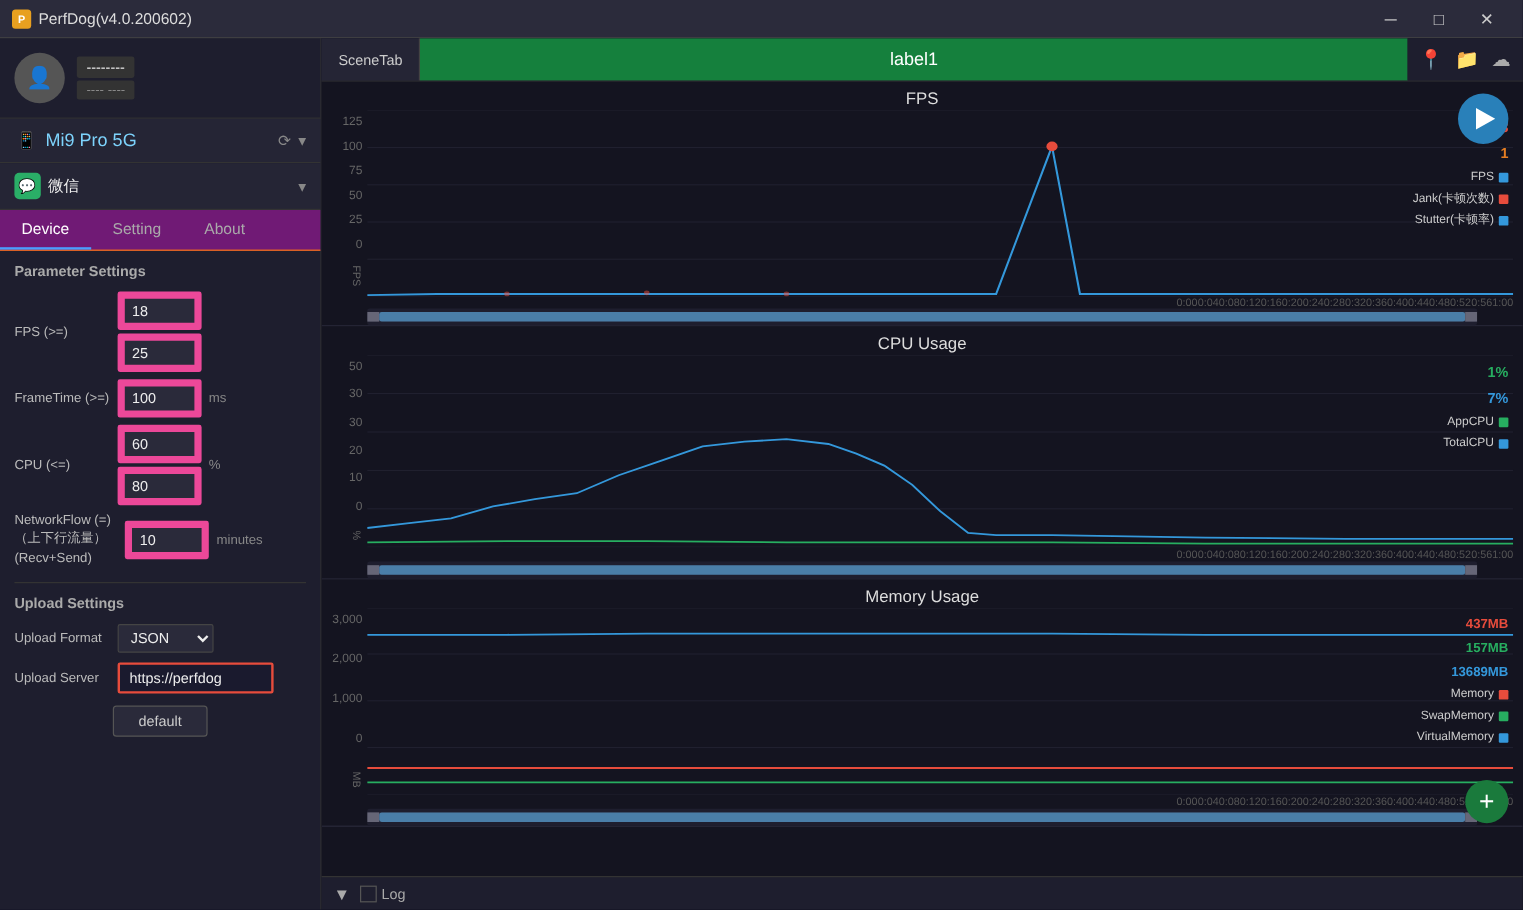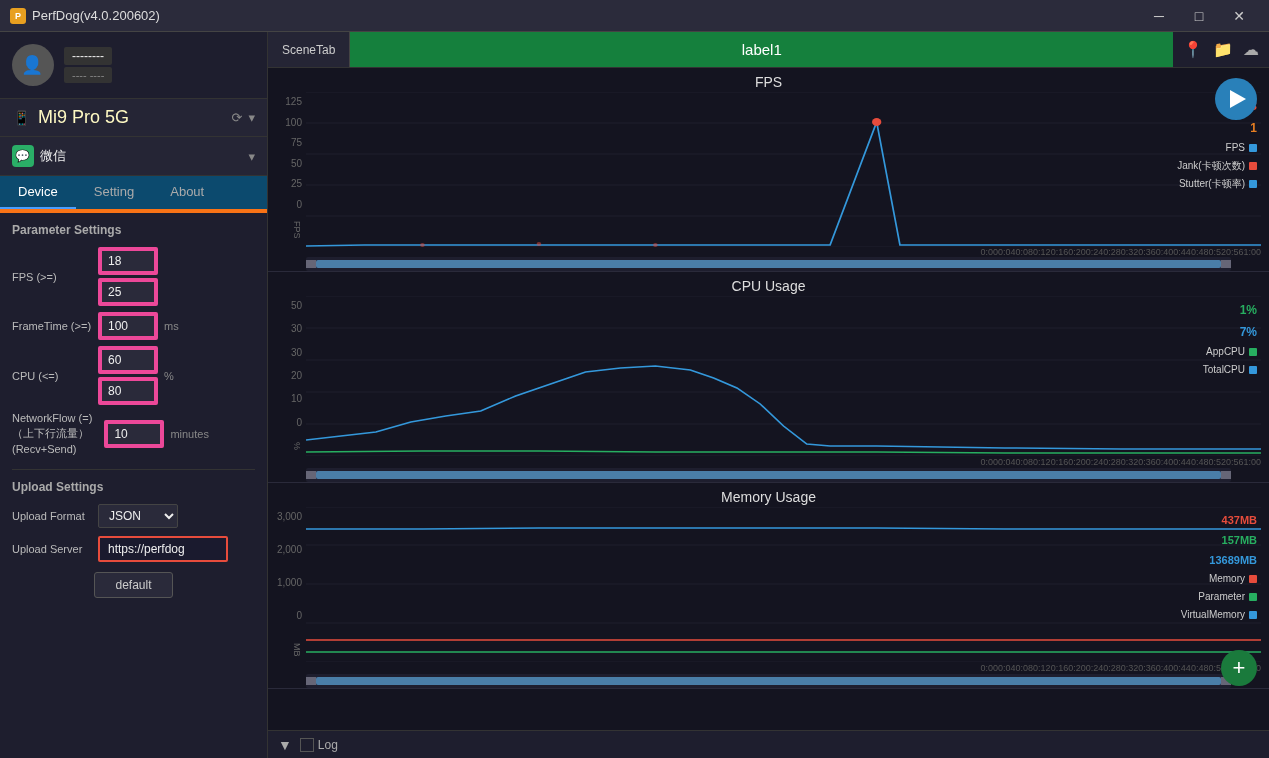--- a/index.html
+++ b/index.html
@@ -119,22 +119,22 @@
       background: #252535;
     }
     .device-icon {
       width: 20px;
       height: 20px;
       display: flex; align-items: center; justify-content: center;
       font-size: 14px;
     }
     .device-name {
       flex: 1;
-      color: #fef9c3;
-      font-size: 18px;
+      color: #7dd3fc;
+      font-size: 15px;
     }
     .device-icons {
       display: flex; gap: 6px; align-items: center;
     }
     .icon-small {
       color: #888;
       font-size: 13px;
       cursor: pointer;
     }
 
@@ -157,22 +157,22 @@
     }
     .app-label {
       flex: 1;
       color: #eee;
       font-size: 13px;
     }
 
     
     .tab-row {
       display: flex;
-      border-bottom: 4px solid #f97316;
-      background: #0c4a6e;
+      border-bottom: 1px solid #f97316;
+      background: #701a75;
     }
     .tab {
       padding: 8px 18px;
       cursor: pointer;
       color: #aaa;
       font-size: 13px;
       border-bottom: 2px solid transparent;
     }
     .tab.active {
       color: #fff;
@@ -202,24 +202,24 @@
       font-size: 11px;
       min-width: 80px;
     }
     .param-inputs {
       display: flex;
       flex-direction: column;
       gap: 3px;
     }
     .param-input {
       background: #2a2a3a;
-      border: 4px solid #ec4899;
+      border: 6px solid #ec4899;
       color: #eee;
       padding: 3px 6px;
-      width: 60px;
+      width: 70px;
       font-size: 12px;
       border-radius: 2px;
     }
     .param-unit {
       color: #888;
       font-size: 11px;
     }
     .network-flow-label {
       color: #bbb;
       font-size: 11px;
@@ -820,21 +820,21 @@
 
           <div style="position:absolute;right:12px;top:28px;text-align:right;font-size:10px;line-height:1.8;">
             <div style="color:#e74c3c;font-weight:bold;font-size:11px;">437MB</div>
             <div style="color:#27ae60;font-weight:bold;font-size:11px;">157MB</div>
             <div style="color:#3498db;font-weight:bold;font-size:11px;">13689MB</div>
             <div class="legend-item">
               <span>Memory</span>
               <span class="legend-dot" style="background:#e74c3c;"></span>
             </div>
             <div class="legend-item">
-              <span>Parameter</span>
+              <span>SwapMemory</span>
               <span class="legend-dot" style="background:#27ae60;"></span>
             </div>
             <div class="legend-item">
               <span>VirtualMemory</span>
               <span class="legend-dot" style="background:#3498db;"></span>
             </div>
           </div>
         </div>
 
         <div class="chart-scrollbar">

